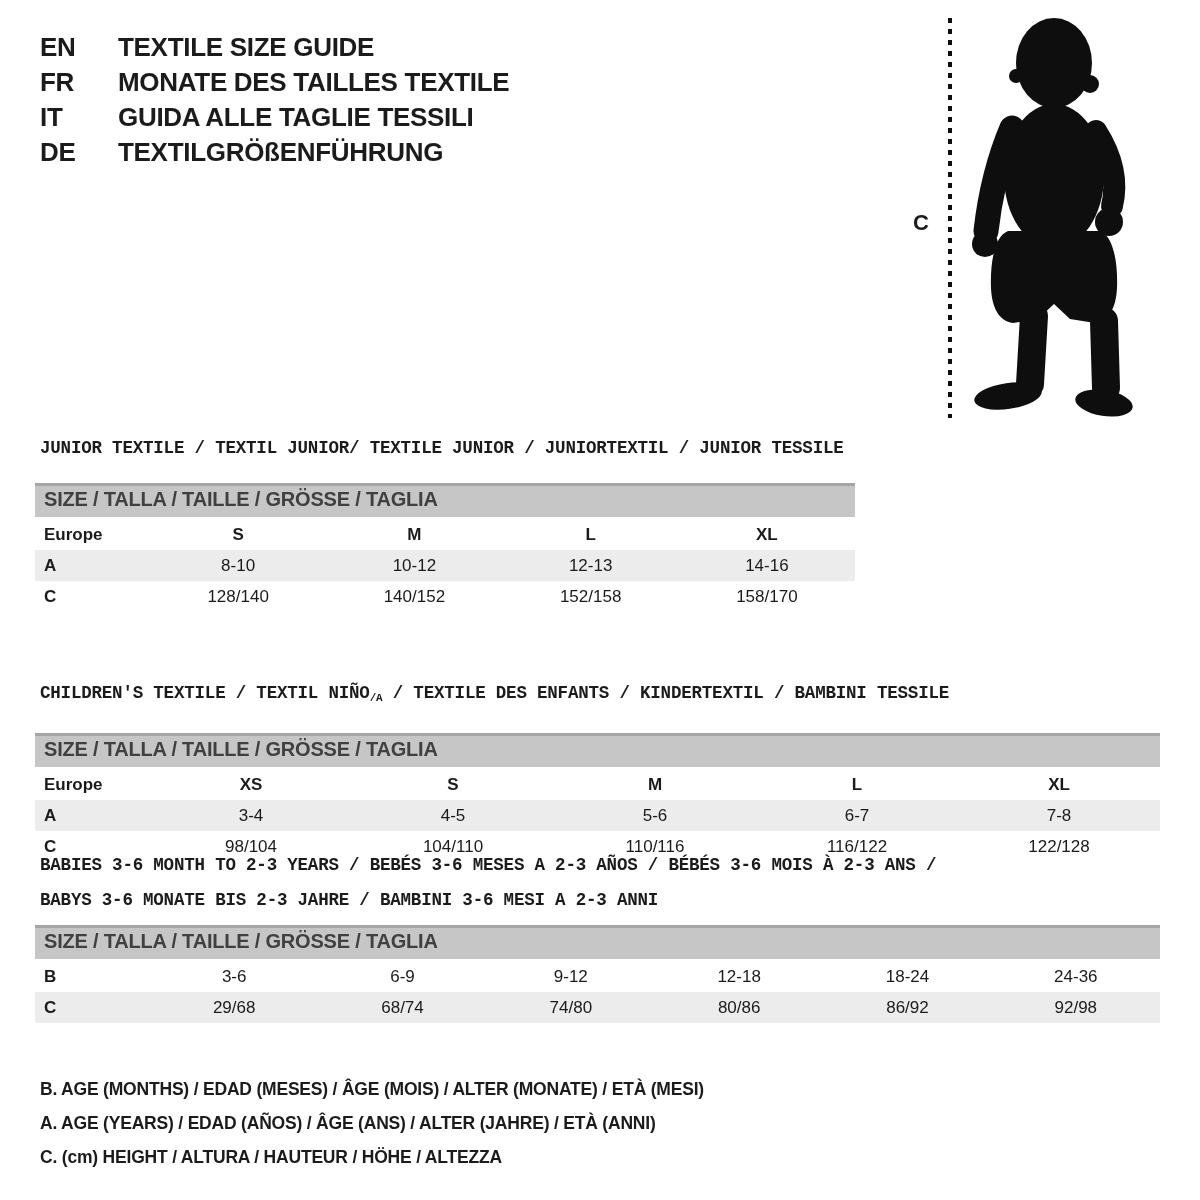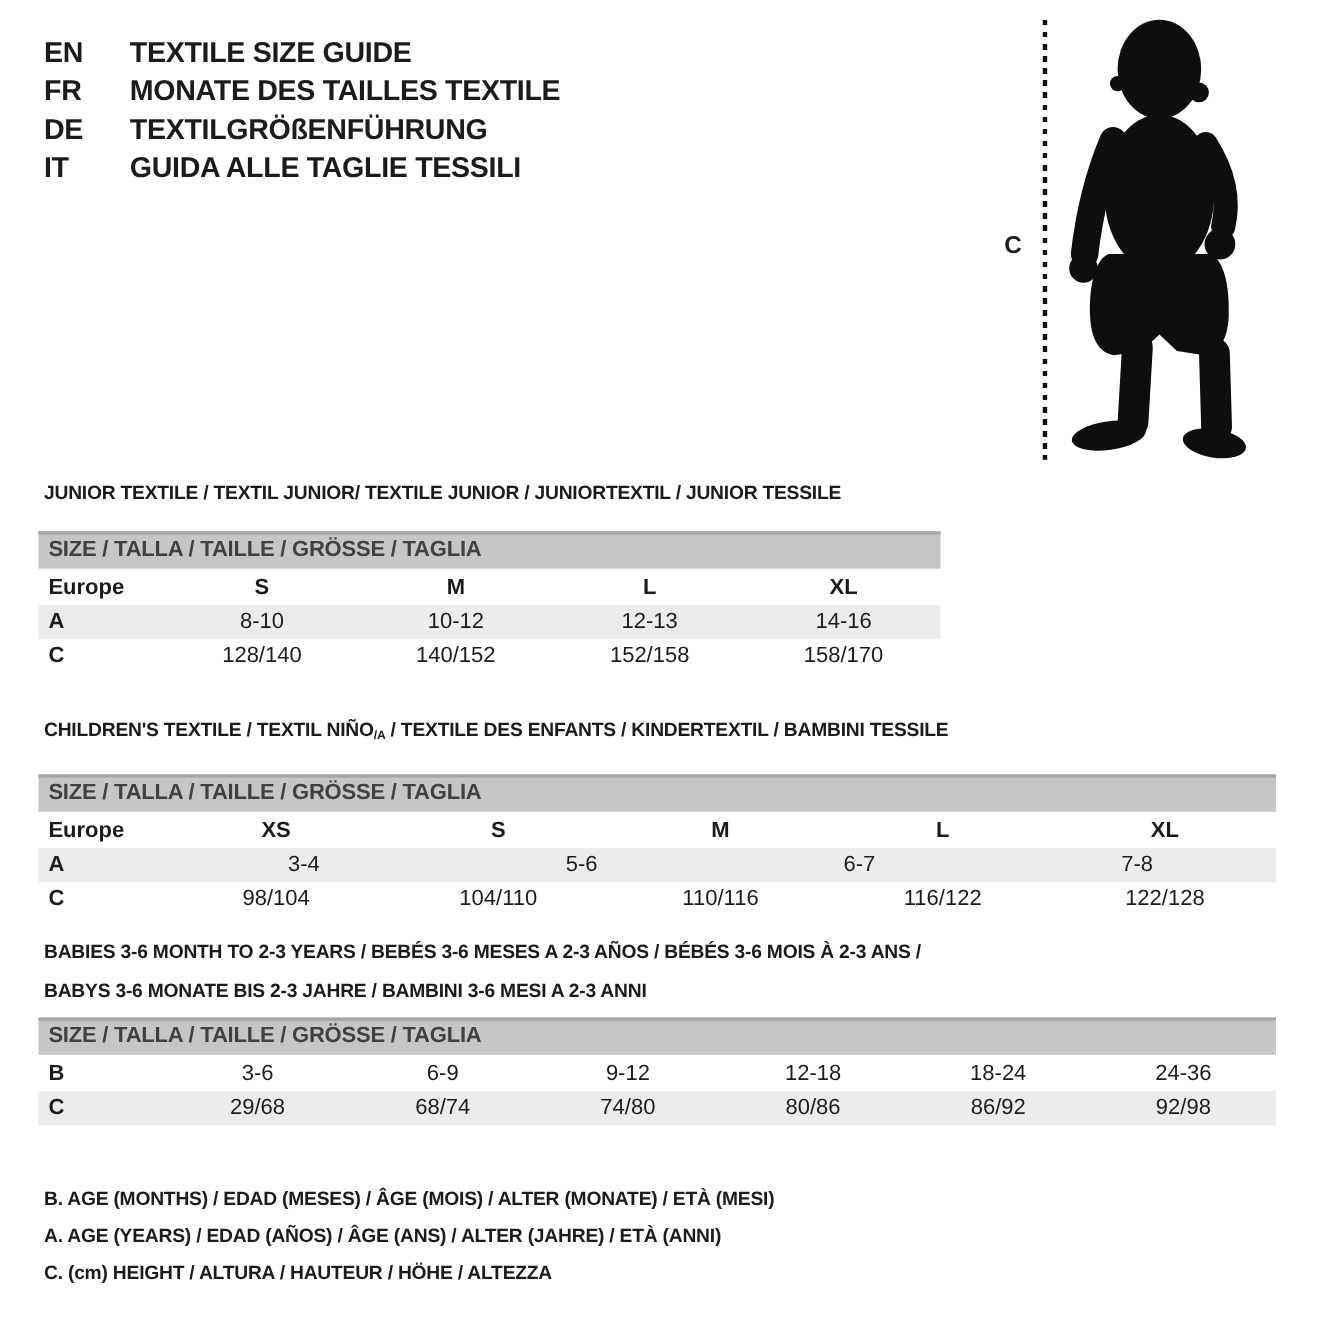--- a/index.html
+++ b/index.html
@@ -20,51 +20,51 @@
   
   .dash-line{
     position:absolute; left:948px; top:18px; width:4px; height:400px;
     background:repeating-linear-gradient(to bottom, var(--silhouette) 0 5px, transparent 5px 11px);
   }
   .height-label{position:absolute; left:913px; top:210px; font-size:22px; font-weight:bold;}
   .toddler-svg{position:absolute; left:966px; top:16px;}
   
   .size-section{position:absolute; left:35px;}
   .s1{top:437px; width:820px;}
-  .s2{top:652px; width:1125px;}
+  .s2{top:682px; width:1125px;}
   .s3{top:848px; width:1125px;}
-  .sec-title{padding-left:5px; font-size:17.5px; font-weight:bold; letter-spacing:-0.2px; white-space:nowrap;}
+  .sec-title{padding-left:5px; font-size:17.5px; font-weight:bold; letter-spacing:-0.2px; white-space:nowrap;font-family:Liberation Mono, monospace;}
   .sec-title .title-line{line-height:22px;}
   .s3 .sec-title .title-line{line-height:35px;}
   .sec-title .sub{font-size:11px; vertical-align:-3px;}
   .size-bar{
     margin-top:24px; height:34px; line-height:26px;
     background:var(--bar-bg); border-top:3px solid var(--bar-border);
     padding-left:9px; font-size:20px; font-weight:bold; letter-spacing:-0.2px;
     color:var(--bar-text); white-space:nowrap;
   }
   .s3 .size-bar{margin-top:7px;}
   .t-rows{margin-top:2px;}
-  .t-row{display:flex; height:31px; line-height:31px; font-size:20px;}
+  .t-row{display:flex; height:31px; line-height:31px; font-size:17px;}
   .t-row.shaded{background:var(--row-shade);}
   .cell.label{flex:0 0 115px; padding-left:9px; font-weight:bold;}
   .cell.val{flex:1; text-align:center;}
   .t-row.hdr .cell.val{font-weight:bold;}
   
   .footnotes{position:absolute; left:40px; top:1072px;}
   .footnote-line{height:34px; line-height:34px; font-size:17.5px; font-weight:bold; letter-spacing:-0.2px; white-space:nowrap;}
 </style>
 </head>
 <body>
 
 <div class="lang-block">
   <div class="lang-row"><span class="lang-code">EN</span><span class="lang-title">TEXTILE SIZE GUIDE</span></div>
   <div class="lang-row"><span class="lang-code">FR</span><span class="lang-title">MONATE DES TAILLES TEXTILE</span></div>
+  <div class="lang-row"><span class="lang-code">IT</span><span class="lang-title">GUIDA ALLE TAGLIE TESSILI</span></div>
   <div class="lang-row"><span class="lang-code">DE</span><span class="lang-title">TEXTILGRÖßENFÜHRUNG</span></div>
-  <div class="lang-row"><span class="lang-code">IT</span><span class="lang-title">GUIDA ALLE TAGLIE TESSILI</span></div>
 </div>
 
 <div class="dash-line"></div>
 <div class="height-label">C</div>
 <svg class="toddler-svg" width="170" height="402" viewBox="0 0 170 402" aria-hidden="true">
   <g fill="var(--silhouette)" stroke="var(--silhouette)">
 
     <ellipse cx="88" cy="47" rx="38" ry="45" stroke="none"></ellipse>
     <circle cx="50" cy="60" r="7" stroke="none"></circle>
     <circle cx="124" cy="68" r="9" stroke="none"></circle>
@@ -127,20 +127,21 @@
         <span class="cell label">Europe</span>
         <span class="cell val">XS</span>
         <span class="cell val">S</span>
         <span class="cell val">M</span>
         <span class="cell val">L</span>
         <span class="cell val">XL</span>
       </div>
       <div class="t-row shaded">
         <span class="cell label">A</span>
         <span class="cell val">3-4</span>
+        <span class="cell val">4-5</span>
         <span class="cell val">5-6</span>
         <span class="cell val">6-7</span>
         <span class="cell val">7-8</span>
       </div>
       <div class="t-row">
         <span class="cell label">C</span>
         <span class="cell val">98/104</span>
         <span class="cell val">104/110</span>
         <span class="cell val">110/116</span>
         <span class="cell val">116/122</span>

